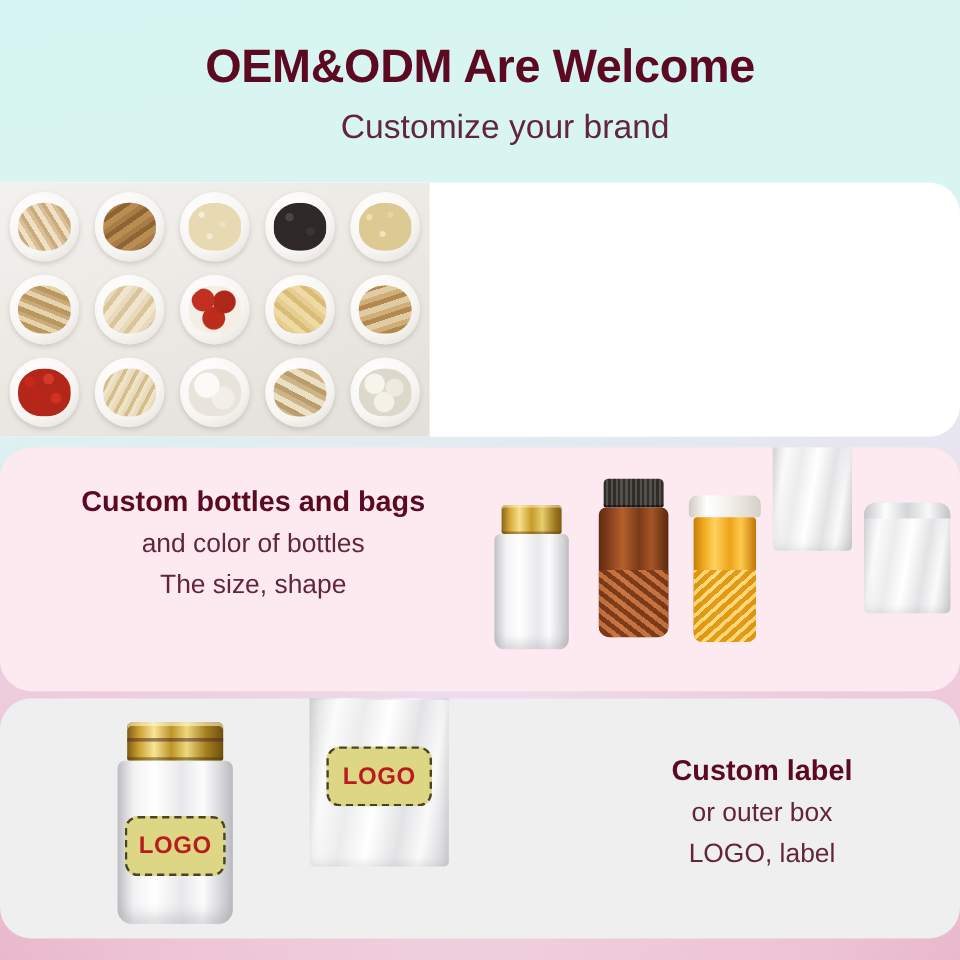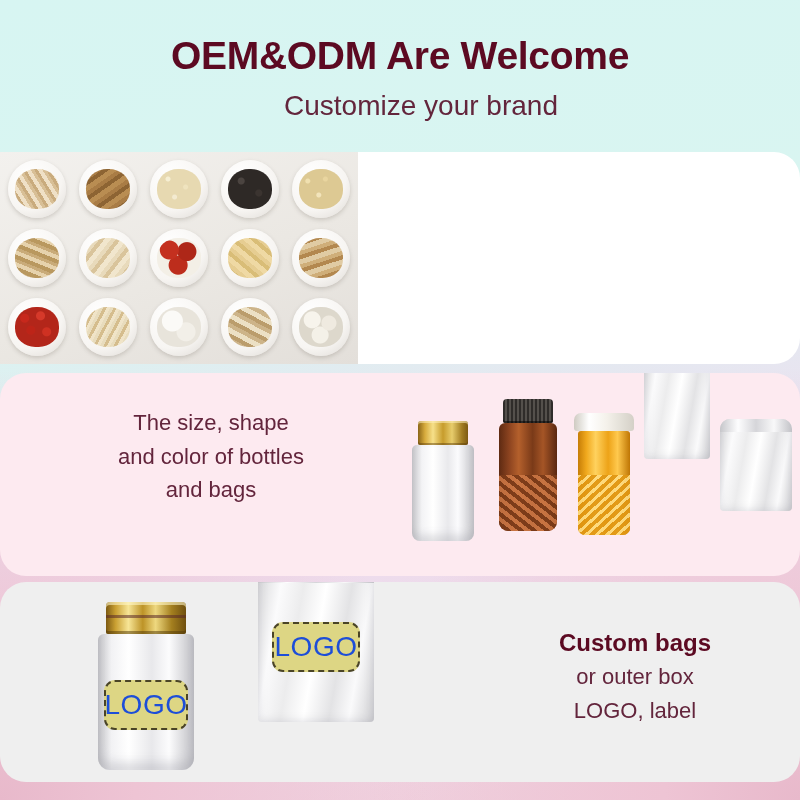--- a/index.html
+++ b/index.html
@@ -340,23 +340,23 @@
   .big-pouch { width: 116px; height: 152px; }
 
   .logo-label {
     position: absolute;
     left: 50%;
     transform: translateX(-50%);
     box-sizing: border-box;
     background: #ddd684;
     border: 2px dashed #4a4426;
     border-radius: 11px;
-    color: #1d4ed8;
-    font-size: 28px;
-    font-weight: normal;
+    color: #b91c1c;
+    font-size: 20px;
+    font-weight: bold;
     display: flex;
     align-items: center;
     justify-content: center;
     letter-spacing: 0.5px;
   }
   .logo-bottle { top: 46px; width: 84px; height: 50px; }
   .logo-pouch  { top: 52px; width: 88px; height: 50px; }
 </style>
 </head>
 <body>
@@ -418,23 +418,23 @@
       <div class="bowl">
           <div class="fill f-disc"></div>
         </div>
     </div>
 
   </div>
 
   <div class="card card-2">
 
     <div class="card2-text">
+      <p class="block-title">Custom bottles and bags</p>
+      <p class="block-desc">and color of bottles</p>
       <p class="block-desc">The size, shape</p>
-      <p class="block-desc">and color of bottles</p>
-      <p class="block-desc">and bags</p>
     </div>
 
     <div class="products">
 
       <div class="prod bottle-white" style="left:8px; bottom:28px;">
         <div class="bw-cap"></div>
         <div class="bw-body"></div>
       </div>
 
       <div class="prod bottle-amber" style="left:95px; bottom:38px;">
@@ -463,19 +463,19 @@
           <div class="logo-label logo-bottle">LOGO</div>
         </div>
       </div>
 
       <div class="prod pouch big-pouch" style="left:198px; bottom:12px;">
         <div class="logo-label logo-pouch">LOGO</div>
       </div>
     </div>
 
     <div class="card3-text">
-      <p class="block-title">Custom bags</p>
+      <p class="block-title">Custom label</p>
       <p class="block-desc">or outer box</p>
       <p class="block-desc">LOGO, label</p>
     </div>
   </div>
 
 </div>
 
 </body></html>

